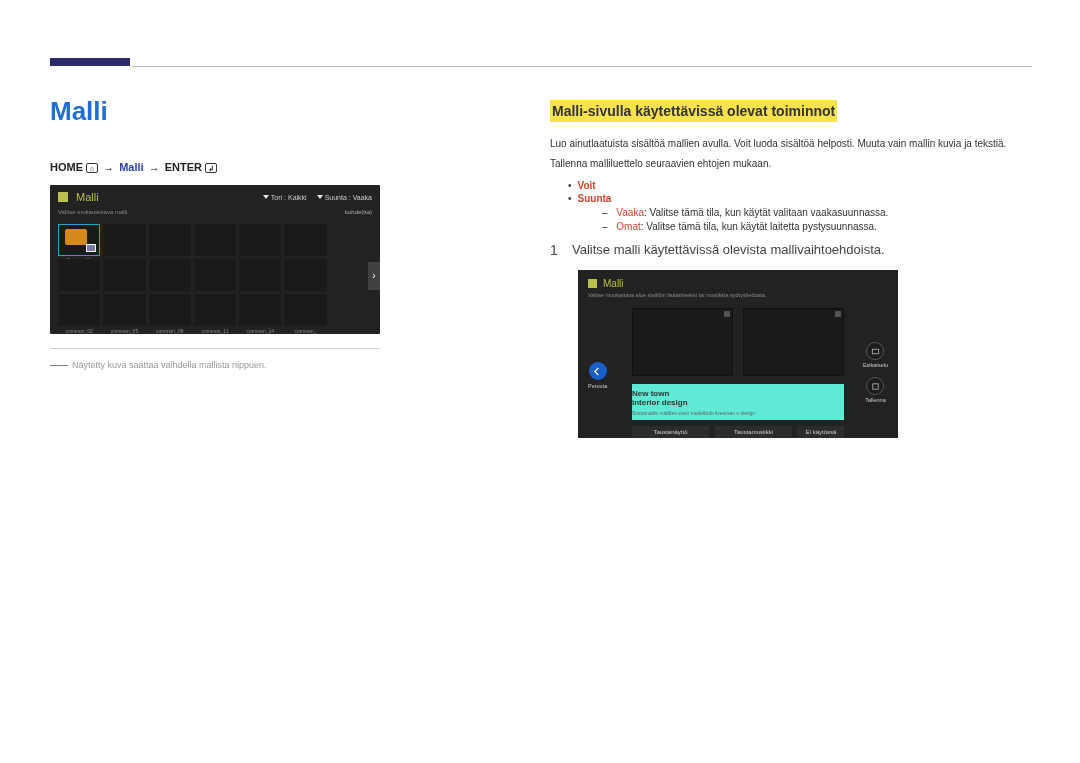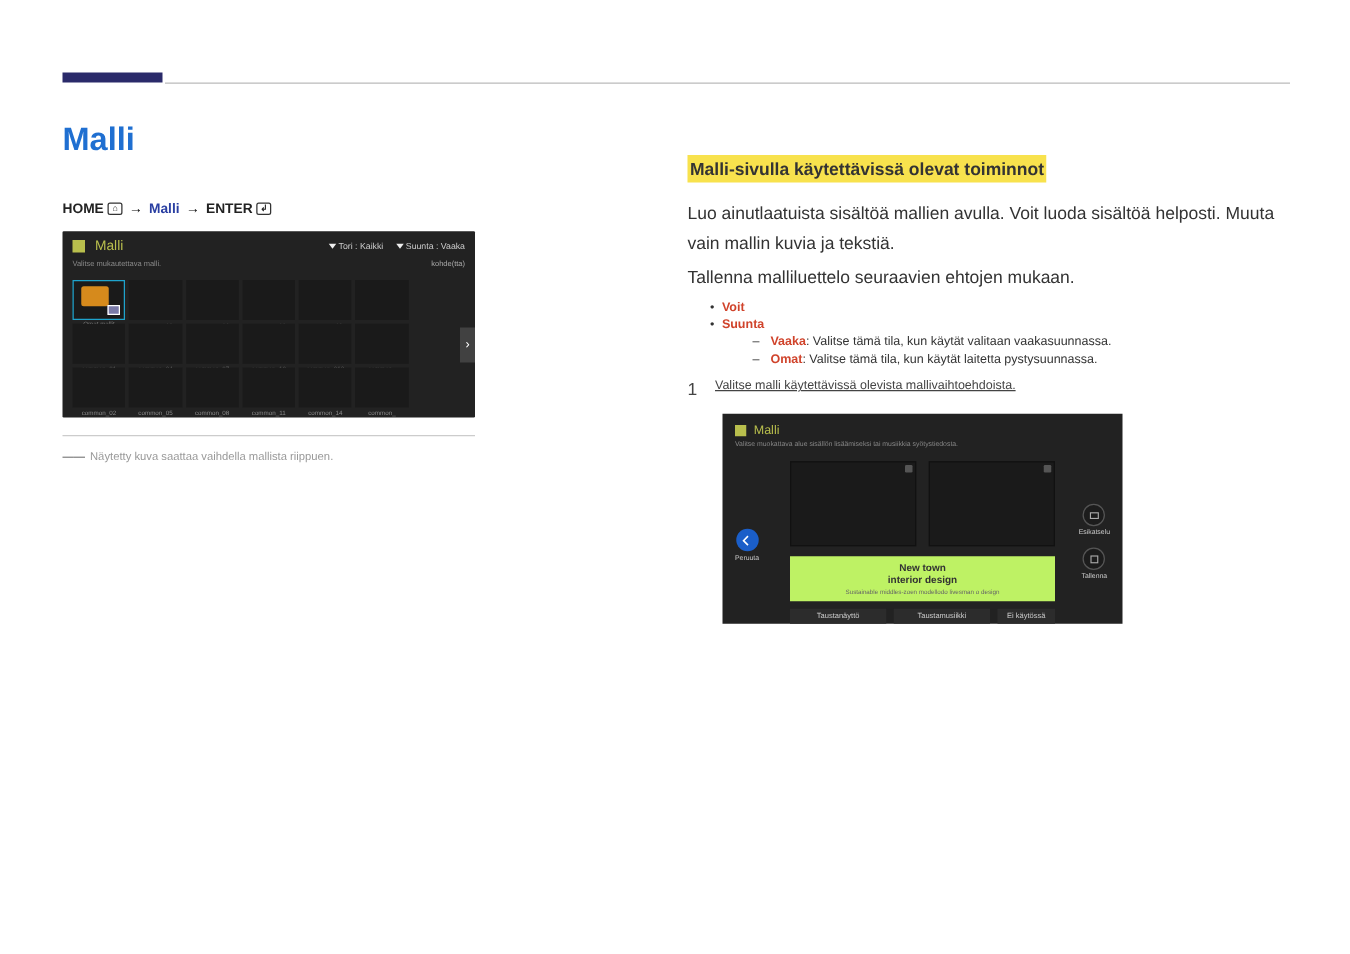--- a/index.html
+++ b/index.html
@@ -1,20 +1,20 @@
 <!DOCTYPE html>
 <html><head>
 <meta charset="utf-8">
 <style>
   * { box-sizing: border-box; margin: 0; padding: 0; }
   body { font-family: Arial, Helvetica, sans-serif; background: #fff; color: #222; width: 1080px; height: 763px; position: relative; }
   .topbar { position: absolute; top: 58px; left: 50px; width: 80px; height: 8px; background: #2a2a6a; }
   .topline { position: absolute; top: 66px; left: 132px; right: 48px; height: 1px; background: #bbb; }
   .leftcol { position: absolute; top: 96px; left: 50px; width: 380px; }
-  .rightcol { position: absolute; top: 100px; left: 550px; width: 490px; margin-top: 24px; }
+  .rightcol { position: absolute; top: 100px; left: 550px; width: 490px; }
   h1.mainhead { color: #1f6fd1; font-size: 26px; font-weight: bold; margin-bottom: 34px; }
   .breadcrumb { font-size: 11px; font-weight: bold; margin-bottom: 12px; }
   .breadcrumb .link { color: #2a3fa2; }
   .breadcrumb .arrow { color: #000; padding: 0 2px; }
   .breadcrumb .icon { display:inline-block; width:12px;height:10px;border:1px solid #333; font-size:7px; vertical-align:middle; text-align:center; line-height:9px; border-radius:2px; }
   .shot1 { width: 330px; background:#222; border-radius:1px; overflow:hidden; }
   .shot1-head { display:flex; align-items:center; padding:6px 8px; gap:8px; }
   .shot1-head .sicon { width:10px;height:10px;background:#b9bf4d;display:inline-block; }
   .shot1-title { color:#b9bf4d; font-size:11px; }
   .shot1-drops { margin-left:auto; display:flex; gap:10px; color:#ccc; font-size:7px; }
@@ -29,47 +29,47 @@
   .sel .folder { position:absolute; top:4px; left:6px; width:22px; height:16px; background:#d68a1c; border-radius:2px; }
   .sel .mini { position:absolute; bottom:3px; right:3px; width:10px;height:8px;background:#7a7aa8;border:1px solid #fff; }
   .next-arrow { position:absolute; right:0; top:50%; transform:translateY(-50%); width:12px;height:28px;background:rgba(255,255,255,0.14); color:#fff; font-size:10px; line-height:28px; text-align:center; }
   .divider { border:0; border-top:1px solid #ccc; margin:14px 0 10px; width:330px; }
   .note { font-size:9px; color:#999; margin:0 0; line-height:1.5; }
   .note .dash { color:#333; margin-right:4px; }
   .note .hl { color:#d0432b; }
   .note .dark { color:#444; }
 
   h2.sechead { background:#f8e24d; color:#333; font-size:14px; font-weight:bold; padding:3px 2px; display:inline-block; margin-bottom:10px; }
-  .body { font-size:14px; color:#333; line-height:1.7; }
+  .body { font-size:10px; color:#333; line-height:1.7; }
   .body p { margin:3px 0; }
   .bullets { margin:8px 0 10px 18px; }
   .bullets .it { font-size:10px; color:#d0432b; font-weight:bold; margin:2px 0; }
   .bullets .it .dot { color:#333; margin-right:6px; font-weight:normal; }
   .sub { margin:3px 0 3px 34px; font-size:10px; color:#333; }
   .sub .dash { color:#333; margin-right:6px; }
-  .sub .lead { color:#d0432b; font-weight:bold;text-align:right; }
+  .sub .lead { color:#d0432b; font-weight:normal;text-align:right; }
   .stepwrap { display:flex; gap:14px; margin-top:8px; }
   .stepnum { font-size:14px; color:#444; font-weight:normal; width:8px; }
-  .steptxt { font-size:10px; color:#444;text-decoration:underline; }
+  .steptxt { font-size:13px; color:#444; }
 
   .shot2 { margin-top:12px; width:320px; margin-left:28px; background:#222; padding-bottom:0; }
   .shot2-head { display:flex; align-items:center; gap:6px; padding:8px 10px 3px; }
   .shot2-head .sicon { width:9px;height:9px;background:#b9bf4d;display:inline-block; }
   .shot2-title { color:#b9bf4d; font-size:10px; }
   .shot2-sub { color:#888; font-size:5.5px; padding:0 10px 6px; }
   .canvas { display:flex; gap:10px; padding:4px 54px 8px 54px; position:relative; }
   .slot { flex:1; height:68px; background:#1a1a1a; border:1px solid #111; position:relative; }
   .slot .corner { position:absolute; top:2px;right:2px;width:6px;height:6px;background:#555;border-radius:1px; }
   .side { position:absolute; display:flex; flex-direction:column; align-items:center; gap:3px; color:#ccc; font-size:5.5px; }
   .side.left { left:10px; top:58px; }
   .side.right { right:10px; top:38px; }
   .circle { width:18px;height:18px;border-radius:50%; background:#1a5ec9; display:flex;align-items:center;justify-content:center; }
   .circle.dark { background:#1c1c1c; border:1px solid #555; }
   .circle svg { width:9px;height:9px;fill:#fff; }
-  .caption { text-align:center; color:#333; background:#bef264; margin:0 54px; padding:5px 0 4px; }
+  .caption { text-align:left; color:#333; background:#5eead4; margin:0 54px; padding:5px 0 4px; }
   .caption .t1 { font-size:8px; font-weight:bold; }
   .caption .t2 { font-size:8px; font-weight:bold; }
   .caption .t3 { font-size:5px; color:#666; margin-top:3px; }
   .footbar { display:flex; margin:6px 54px 10px; gap:6px; }
   .footbtn { flex:1; background:#2c2c2c; color:#ccc; font-size:6px; text-align:center; padding:3px 0; }
   .footbtn.last { flex:0 0 46px; }
 </style>
 </head>
 <body>
 

